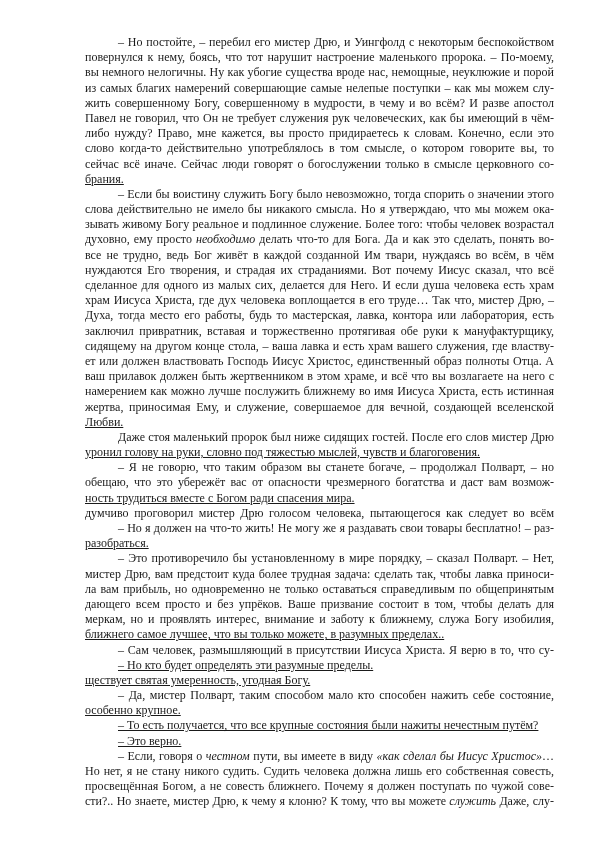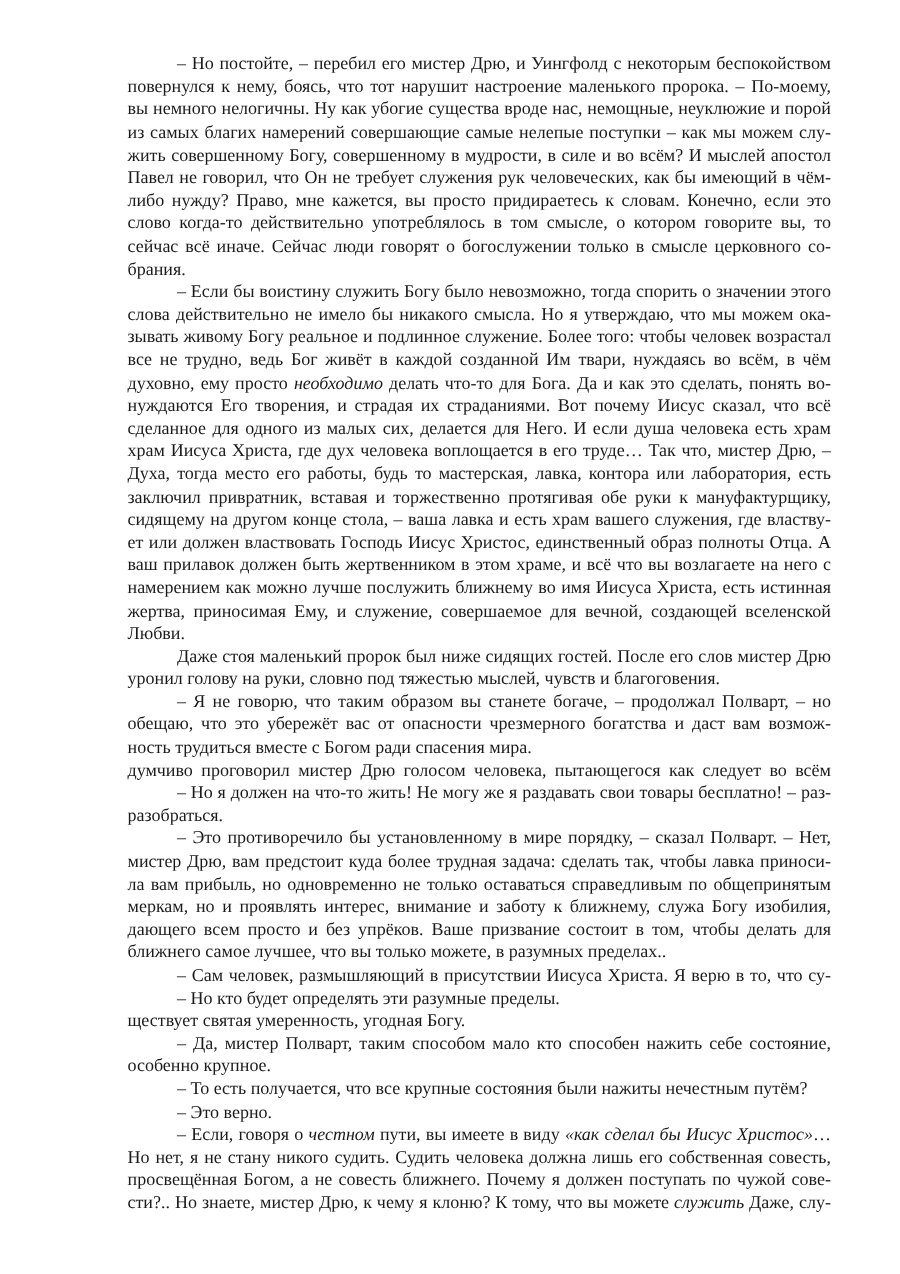--- a/index.html
+++ b/index.html
@@ -14,44 +14,44 @@
     line-height: 15.2px;
     color: #1a1a1a;
   }
   .line {
     display: block;
     white-space: nowrap;
     text-align: justify;
     text-align-last: justify;
     height: 15.2px;
   }
-  .line.last { text-align-last: left; }
+  .line.last { text-align-last: left; text-decoration: underline; }
   .line.indent { padding-left: 33px; }
   .em { font-style: italic; }
 </style>
 </head>
 <body>
 
 <div class="page">
   <span class="line indent">– Но постойте, – перебил его мистер Дрю, и Уингфолд с некоторым беспокойством</span>
   <span class="line">повернулся к нему, боясь, что тот нарушит настроение маленького пророка. – По-моему,</span>
   <span class="line">вы немного нелогичны. Ну как убогие существа вроде нас, немощные, неуклюжие и порой</span>
   <span class="line">из самых благих намерений совершающие самые нелепые поступки – как мы можем слу-</span>
-  <span class="line">жить совершенному Богу, совершенному в мудрости, в силе и во всём? И мыслей апостол</span>
+  <span class="line">жить совершенному Богу, совершенному в мудрости, в чему и во всём? И разве апостол</span>
   <span class="line">Павел не говорил, что Он не требует служения рук человеческих, как бы имеющий в чём-</span>
   <span class="line">либо нужду? Право, мне кажется, вы просто придираетесь к словам. Конечно, если это</span>
   <span class="line">слово когда-то действительно употреблялось в том смысле, о котором говорите вы, то</span>
   <span class="line">сейчас всё иначе. Сейчас люди говорят о богослужении только в смысле церковного со-</span>
   <span class="line last">брания.</span>
 
   <span class="line indent">– Если бы воистину служить Богу было невозможно, тогда спорить о значении этого</span>
   <span class="line">слова действительно не имело бы никакого смысла. Но я утверждаю, что мы можем ока-</span>
   <span class="line">зывать живому Богу реальное и подлинное служение. Более того: чтобы человек возрастал</span>
+  <span class="line"><span>духовно, ему просто </span><span class="em">необходимо</span><span> делать что-то для Бога. Да и как это сделать, понять во-</span></span>
   <span class="line">все не трудно, ведь Бог живёт в каждой созданной Им твари, нуждаясь во всём, в чём</span>
-  <span class="line"><span>духовно, ему просто </span><span class="em">необходимо</span><span> делать что-то для Бога. Да и как это сделать, понять во-</span></span>
   <span class="line">нуждаются Его творения, и страдая их страданиями. Вот почему Иисус сказал, что всё</span>
   <span class="line">сделанное для одного из малых сих, делается для Него. И если душа человека есть храм</span>
   <span class="line">храм Иисуса Христа, где дух человека воплощается в его труде… Так что, мистер Дрю, –</span>
   <span class="line">Духа, тогда место его работы, будь то мастерская, лавка, контора или лаборатория, есть</span>
   <span class="line">заключил привратник, вставая и торжественно протягивая обе руки к мануфактурщику,</span>
   <span class="line">сидящему на другом конце стола, – ваша лавка и есть храм вашего служения, где властву-</span>
   <span class="line">ет или должен властвовать Господь Иисус Христос, единственный образ полноты Отца. А</span>
   <span class="line">ваш прилавок должен быть жертвенником в этом храме, и всё что вы возлагаете на него с</span>
   <span class="line">намерением как можно лучше послужить ближнему во имя Иисуса Христа, есть истинная</span>
   <span class="line">жертва, приносимая Ему, и служение, совершаемое для вечной, создающей вселенской</span>
@@ -64,22 +64,22 @@
   <span class="line">обещаю, что это убережёт вас от опасности чрезмерного богатства и даст вам возмож-</span>
   <span class="line last">ность трудиться вместе с Богом ради спасения мира.</span>
 
   <span class="line">думчиво проговорил мистер Дрю голосом человека, пытающегося как следует во всём</span>
   <span class="line indent">– Но я должен на что-то жить! Не могу же я раздавать свои товары бесплатно! – раз-</span>
   <span class="line last">разобраться.</span>
 
   <span class="line indent">– Это противоречило бы установленному в мире порядку, – сказал Полварт. – Нет,</span>
   <span class="line">мистер Дрю, вам предстоит куда более трудная задача: сделать так, чтобы лавка приноси-</span>
   <span class="line">ла вам прибыль, но одновременно не только оставаться справедливым по общепринятым</span>
+  <span class="line">дающего всем просто и без упрёков. Ваше призвание состоит в том, чтобы делать для</span>
   <span class="line">меркам, но и проявлять интерес, внимание и заботу к ближнему, служа Богу изобилия,</span>
-  <span class="line">дающего всем просто и без упрёков. Ваше призвание состоит в том, чтобы делать для</span>
   <span class="line last">ближнего самое лучшее, что вы только можете, в разумных пределах..</span>
 
   <span class="line indent">– Сам человек, размышляющий в присутствии Иисуса Христа. Я верю в то, что су-</span>
 
   <span class="line indent last">– Но кто будет определять эти разумные пределы.</span>
   <span class="line last">ществует святая умеренность, угодная Богу.</span>
 
   <span class="line indent">– Да, мистер Полварт, таким способом мало кто способен нажить себе состояние,</span>
   <span class="line last">особенно крупное.</span>
 

